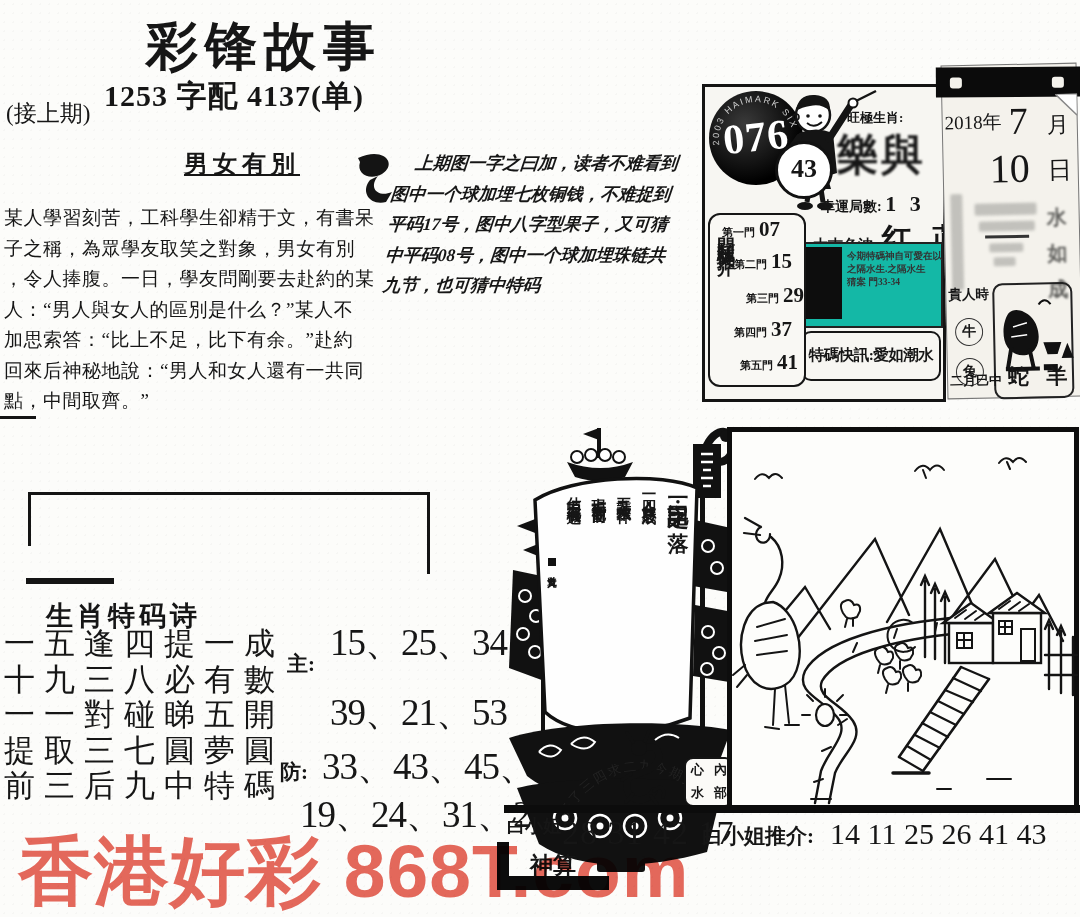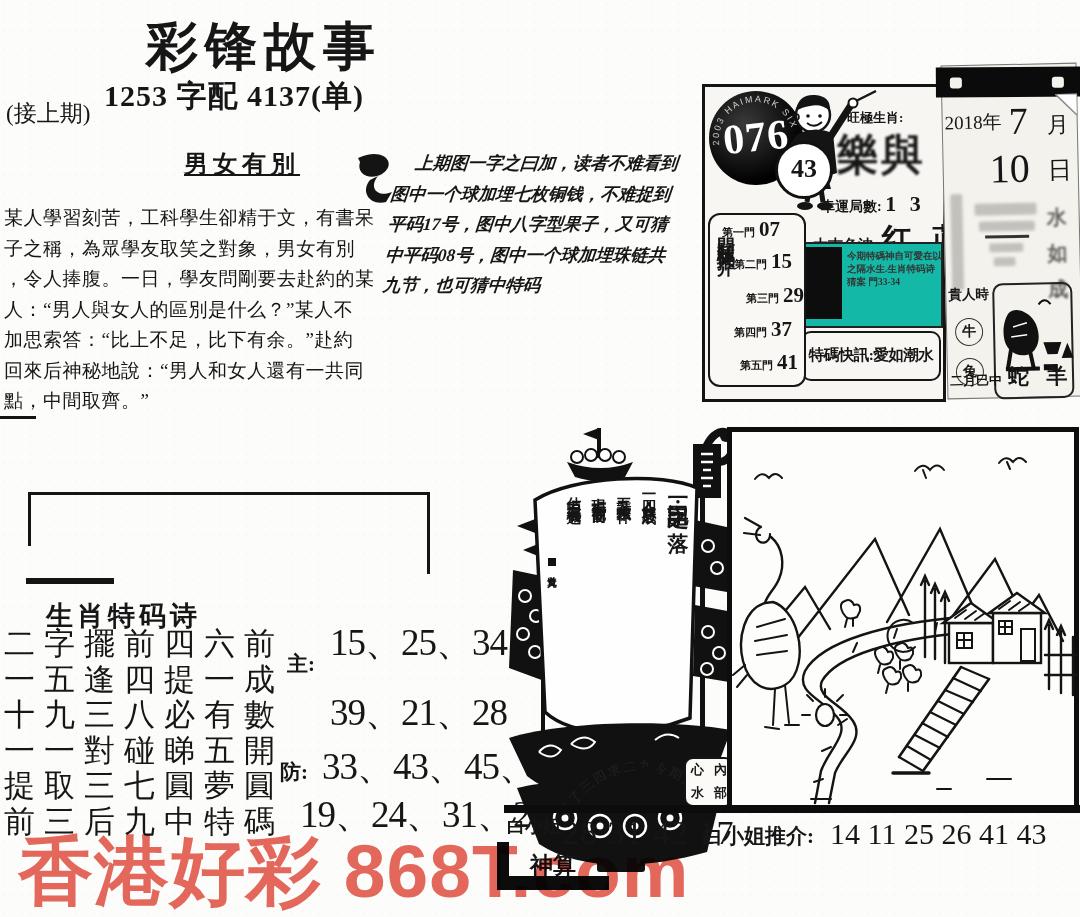--- a/index.html
+++ b/index.html
@@ -156,21 +156,21 @@
     </div>
     <div class="abs colorrow nowrap">
       <span>大吉色波:</span>
       <b>红 蓝</b>
     </div>
 
     <div class="abs tipbox">
       <div class="tipblack"></div>
       <div class="tiptext">
         <div class="nowrap">今期特碼神自可愛在以</div>
-        <div class="nowrap">之隔水生.生肖特码诗</div>
+        <div class="nowrap">之隔水生.之隔水生</div>
         <div class="nowrap">猜案 門33-34</div>
       </div>
     </div>
 
     <div class="abs flashbox">特碼快訊:愛如潮水</div>
 
     <div class="abs doorbox">
       <div class="doorlbl vtext">門類旺碼推介</div>
       <div class="doorrow" style="top:2px;left:12px;">
         <i>第一門</i>
@@ -241,31 +241,30 @@
     <div class="abs nowrap" style="left:60px;top:298px;font-size:21px;font-weight:bold;letter-spacing:6px;">蛇 羊</div>
   </div>
 
   <div class="abs hline" style="left:28px;top:492px;width:402px;height:3px;"></div>
   <div class="abs hline" style="left:28px;top:492px;width:3px;height:54px;"></div>
   <div class="abs hline" style="left:427px;top:492px;width:3px;height:82px;"></div>
   <div class="abs hline" style="left:26px;top:578px;width:88px;height:6px;"></div>
 
   <div class="abs poemtitle">生肖特码诗</div>
   <div class="abs poem">
-    <div class="nowrap">二字擺前四六前</div>
     <div class="nowrap">一五逢四提一成</div>
     <div class="nowrap">十九三八必有數</div>
     <div class="nowrap">一一對碰睇五開</div>
     <div class="nowrap">提取三七圓夢圓</div>
     <div class="nowrap">前三后九中特碼</div>
   </div>
 
   <div class="abs numlabel" style="left:287px;top:650px;">主:</div>
   <div class="abs numrow" style="left:330px;top:618px;">15、25、34</div>
-  <div class="abs numrow" style="left:330px;top:688px;">39、21、28</div>
+  <div class="abs numrow" style="left:330px;top:688px;">39、21、53</div>
   <div class="abs numlabel" style="left:280px;top:758px;">防:</div>
   <div class="abs numrow" style="left:322px;top:742px;">33、43、45、</div>
   <div class="abs numrow" style="left:300px;top:790px;">19、24、31、22</div>
 
   <svg class="abs" style="left:505px;top:420px;" width="230" height="460" viewBox="0 0 230 460">
     <rect x="36" y="88" width="4" height="232" fill="#111"></rect>
     <rect x="195" y="40" width="5" height="280" fill="#111"></rect>
     <path d="M196,62 C192,28 212,4 224,14 C234,23 226,44 212,42 C204,41 202,33 208,29" fill="none" stroke="#111" stroke-width="8" stroke-linecap="round"></path>
     <circle cx="221" cy="16" r="6" fill="#111"></circle>
     <rect x="188" y="24" width="28" height="54" fill="#111"></rect>

